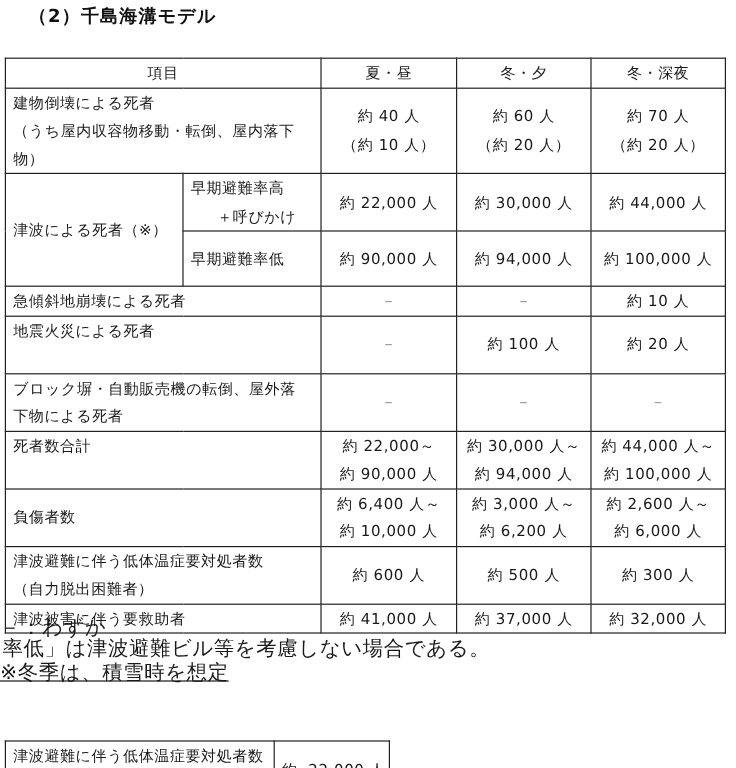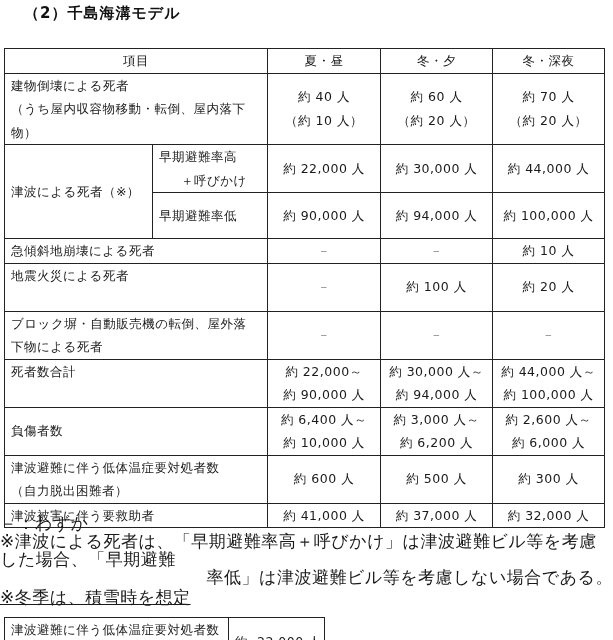--- a/index.html
+++ b/index.html
@@ -152,21 +152,20 @@
     <td colspan="2">津波被害に伴う要救助者</td>
     <td class="c">約 41,000 人</td>
     <td class="c">約 37,000 人</td>
     <td class="c">約 32,000 人</td>
   </tr>
 </tbody>
   </table>
 
 <div class="notes">
   <div>－：わずか</div>
-  <div>※津波による死者は、「早期避難率高＋呼びかけ」は津波避難ビル等を考慮した場合、「早期避難</div>
   <div class="n2b">率低」は津波避難ビル等を考慮しない場合である。</div>
   <div class="n3">※冬季は、積雪時を想定</div>
 </div>
 
 <table class="small">
   <colgroup>
       <col class="s1">
       <col class="s2">
     </colgroup>
   <tbody>

